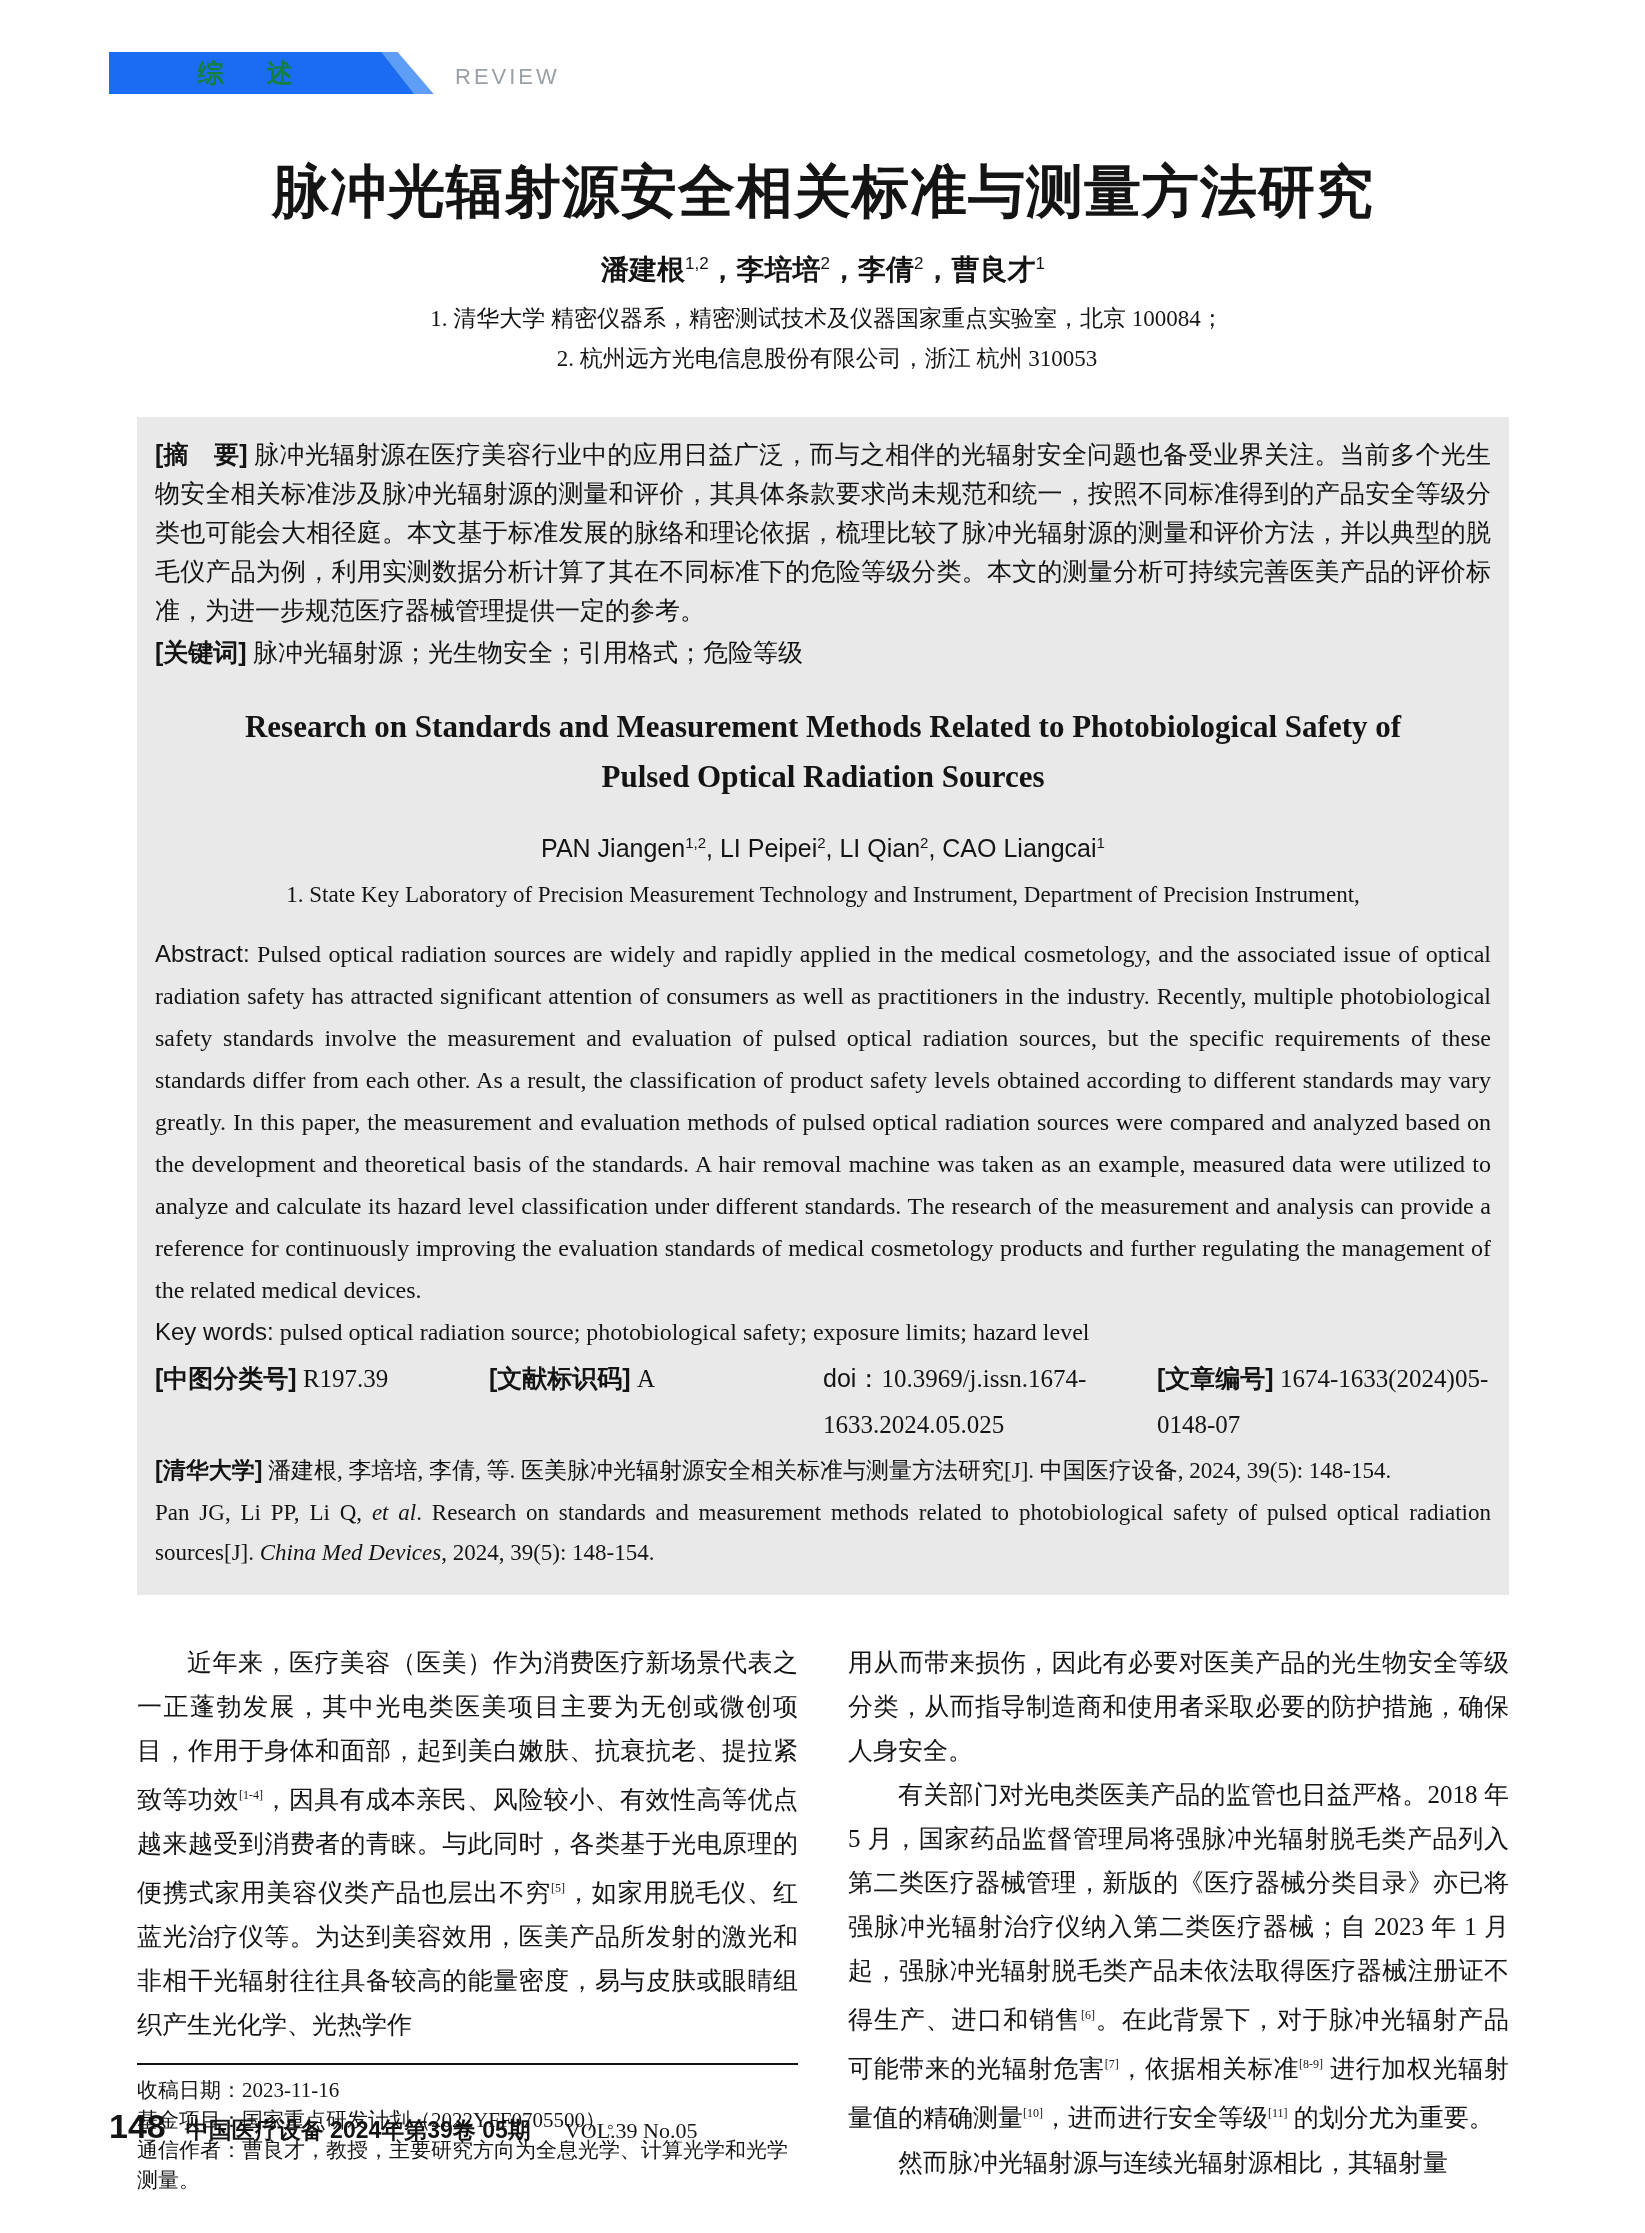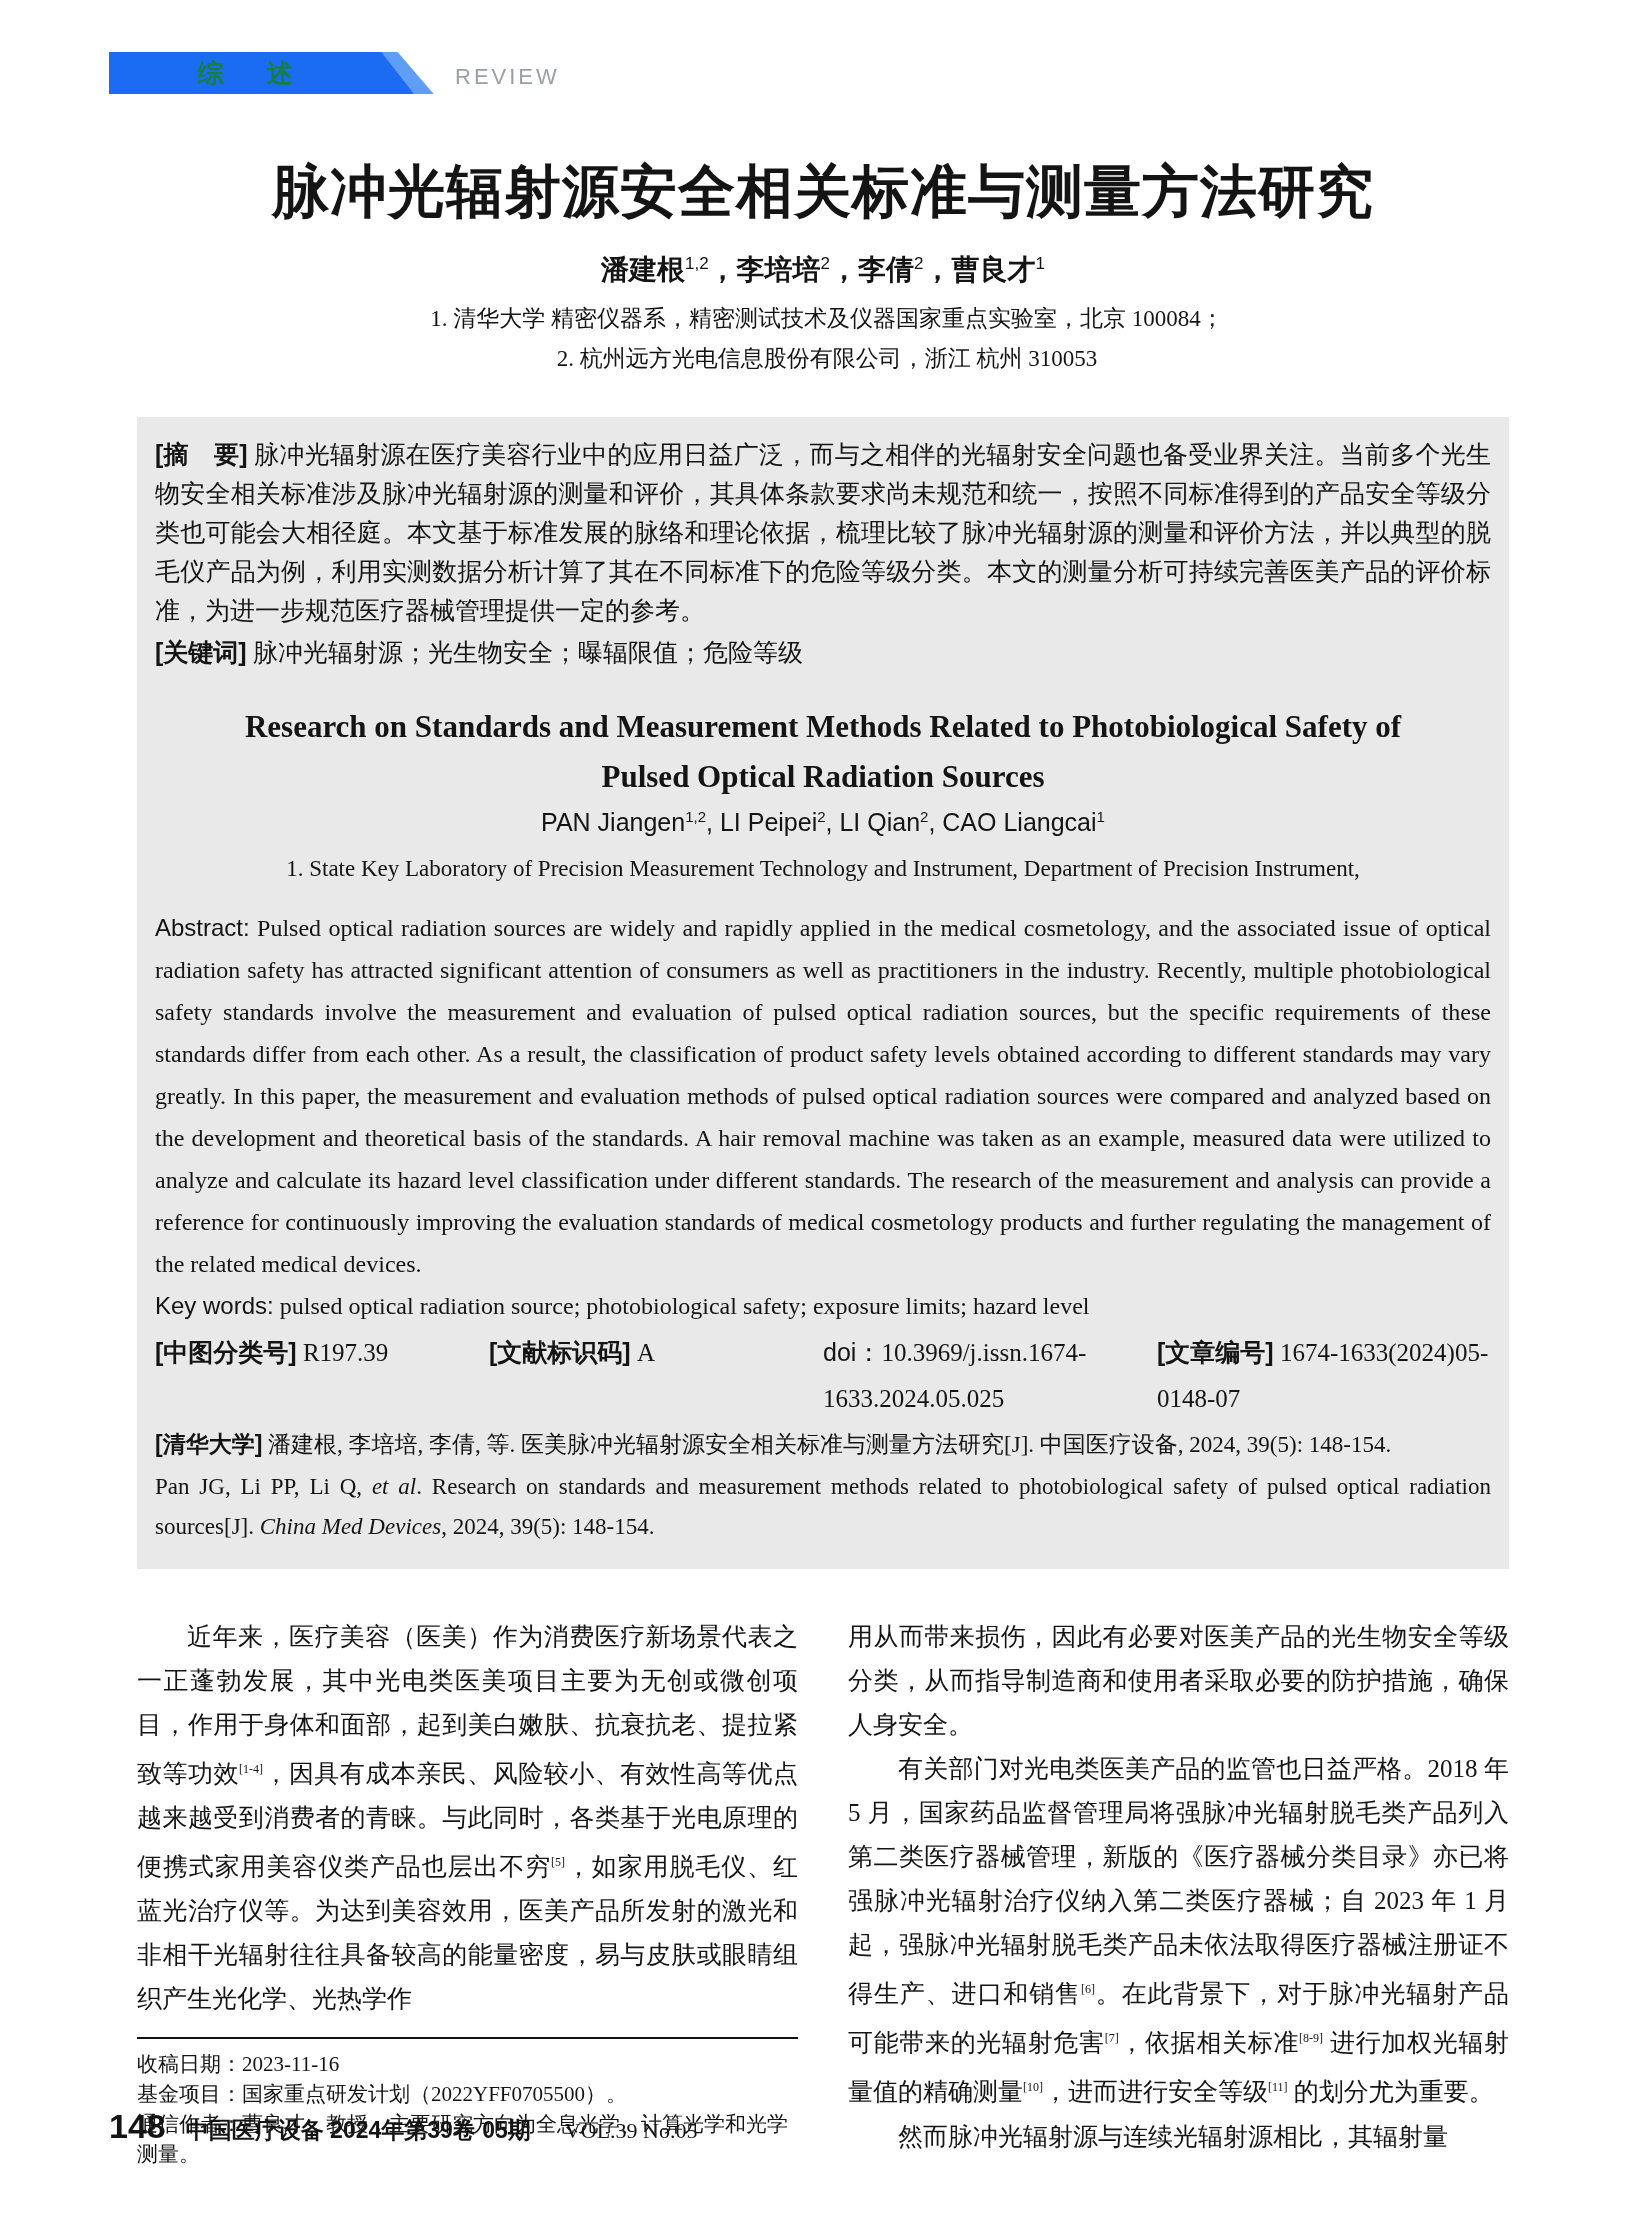--- a/index.html
+++ b/index.html
@@ -21,21 +21,21 @@
   .title-zh{text-align:center;margin:62px 70px 0;font:bold 57px/1.25 "Liberation Serif",serif;letter-spacing:1px;}
   .authors-zh{text-align:center;margin-top:24px;font:bold 28px "Liberation Sans",sans-serif;}
   .authors-zh sup{font-size:17px;font-weight:normal;}
   .affil-zh{ text-align:center;font:23px/36px "Liberation Serif",serif;margin-top:12px;padding-left:8px;}
   
   .abstract-box{margin:40px 137px 0;background:var(--box_gray,#e9e9e9);padding:18px 18px 22px;}
   .lbl{font-family:"Liberation Sans",sans-serif;font-weight:bold;}
   .abs-zh{margin:0;font:25px/39px "Liberation Serif",serif;text-align:justify;}
   .kw-zh{margin:3px 0 0;font:25px/39px "Liberation Serif",serif;}
   .title-en{margin:30px 0 0;text-align:center;font:bold 31px/50px "Liberation Serif",serif;}
-  .authors-en{text-align:center;font:25px "Liberation Sans",sans-serif;margin-top:6px;}
+  .authors-en{text-align:center;font:25px "Liberation Sans",sans-serif;margin-top:32px;}
   .authors-en sup{font-size:15px;}
   .affil-en{text-align:center;font:23px/37px "Liberation Serif",serif;margin-top:12px;}
   .abs-en{margin:20px 0 0;font:24px/42px "Liberation Serif",serif;text-align:justify;}
   .kw-en{margin:0;font:24px/42px "Liberation Serif",serif;}
   .lbl-en{font-family:"Liberation Sans",sans-serif;}
   .meta-grid{display:grid;grid-template-columns:1fr 1fr 1fr 1fr;font:25px/46px "Liberation Serif",serif;margin-top:2px;}
   .cite{margin:2px 0 0;font:23px/40px "Liberation Serif",serif;text-align:justify;}
   .cite i{font-style:italic;}
   
   .columns{display:flex;gap:50px;margin:46px 137px 0;}
@@ -67,21 +67,21 @@
     <span class="review">REVIEW</span>
   </div>
 
   <h1 class="title-zh">脉冲光辐射源安全相关标准与测量方法研究</h1>
   <div class="authors-zh">潘建根<sup>1,2</sup>，李培培<sup>2</sup>，李倩<sup>2</sup>，曹良才<sup>1</sup></div>
   <div class="affil-zh">1. 清华大学 精密仪器系，精密测试技术及仪器国家重点实验室，北京 100084；</div>
   <div class="affil-zh" style="margin-top:4px;">2. 杭州远方光电信息股份有限公司，浙江 杭州 310053</div>
 
   <section class="abstract-box">
     <p class="abs-zh"><span class="lbl">[摘　要]</span> <span>脉冲光辐射源在医疗美容行业中的应用日益广泛，而与之相伴的光辐射安全问题也备受业界关注。当前多个光生物安全相关标准涉及脉冲光辐射源的测量和评价，其具体条款要求尚未规范和统一，按照不同标准得到的产品安全等级分类也可能会大相径庭。本文基于标准发展的脉络和理论依据，梳理比较了脉冲光辐射源的测量和评价方法，并以典型的脱毛仪产品为例，利用实测数据分析计算了其在不同标准下的危险等级分类。本文的测量分析可持续完善医美产品的评价标准，为进一步规范医疗器械管理提供一定的参考。</span></p>
-    <p class="kw-zh"><span class="lbl">[关键词]</span> <span>脉冲光辐射源；光生物安全；曝辐限值；危险等级</span></p>
+    <p class="kw-zh"><span class="lbl">[关键词]</span> <span>脉冲光辐射源；光生物安全；引用格式；危险等级</span></p>
 
     <h2 class="title-en"><span>Research on Standards and Measurement Methods Related to Photobiological Safety of</span><br><span>Pulsed Optical Radiation Sources</span></h2>
     <div class="authors-en">PAN Jiangen<sup>1,2</sup>, LI Peipei<sup>2</sup>, LI Qian<sup>2</sup>, CAO Liangcai<sup>1</sup></div>
     <div class="affil-en"><span>1. State Key Laboratory of Precision Measurement Technology and Instrument, Department of Precision Instrument,</span><br></div>
 
     <p class="abs-en"><span class="lbl-en">Abstract:</span> <span>Pulsed optical radiation sources are widely and rapidly applied in the medical cosmetology, and the associated issue of optical radiation safety has attracted significant attention of consumers as well as practitioners in the industry. Recently, multiple photobiological safety standards involve the measurement and evaluation of pulsed optical radiation sources, but the specific requirements of these standards differ from each other. As a result, the classification of product safety levels obtained according to different standards may vary greatly. In this paper, the measurement and evaluation methods of pulsed optical radiation sources were compared and analyzed based on the development and theoretical basis of the standards. A hair removal machine was taken as an example, measured data were utilized to analyze and calculate its hazard level classification under different standards. The research of the measurement and analysis can provide a reference for continuously improving the evaluation standards of medical cosmetology products and further regulating the management of the related medical devices.</span></p>
     <p class="kw-en"><span class="lbl-en">Key words:</span> <span>pulsed optical radiation source; photobiological safety; exposure limits; hazard level</span></p>
 
     <div class="meta-grid">
       <div><span class="lbl">[中图分类号]</span> <span>R197.39</span></div>

